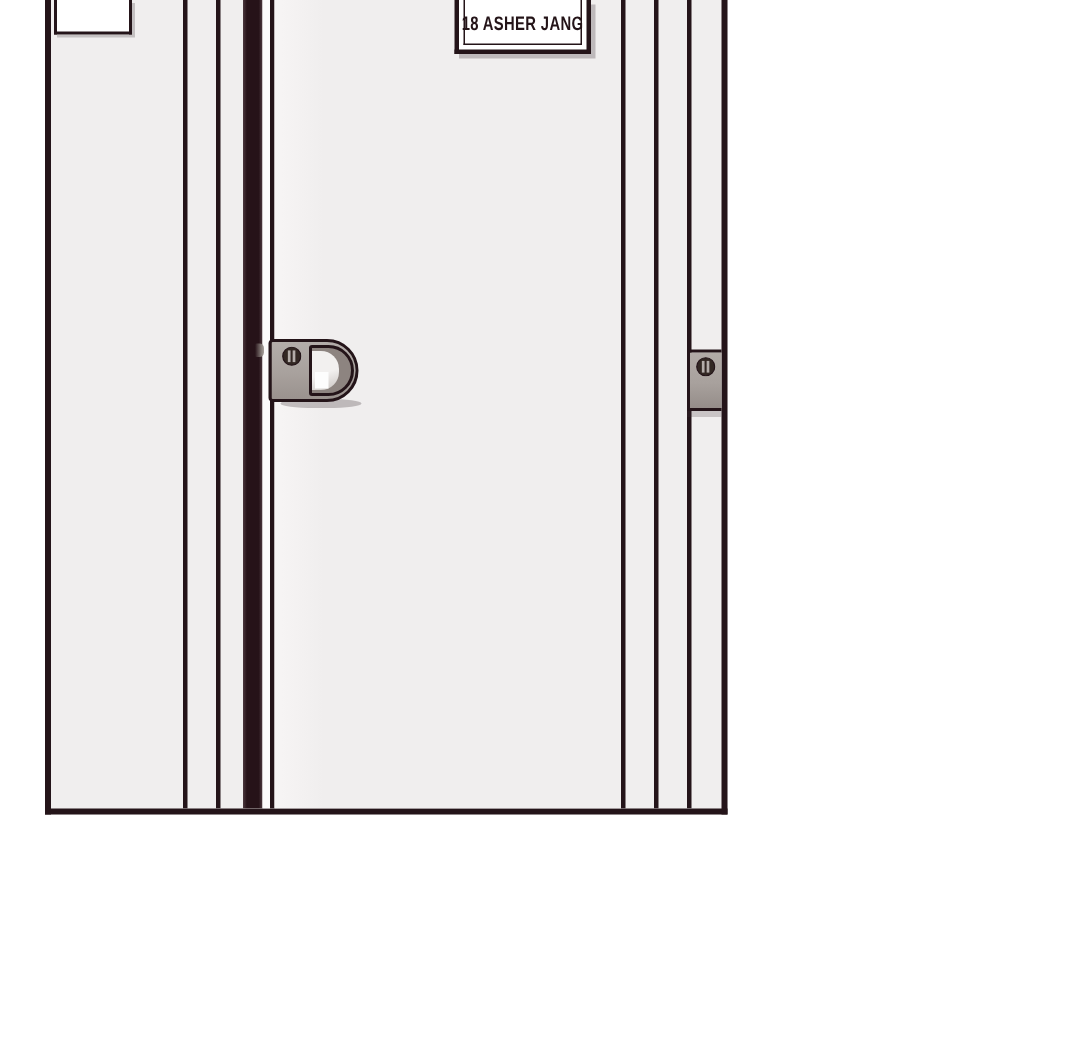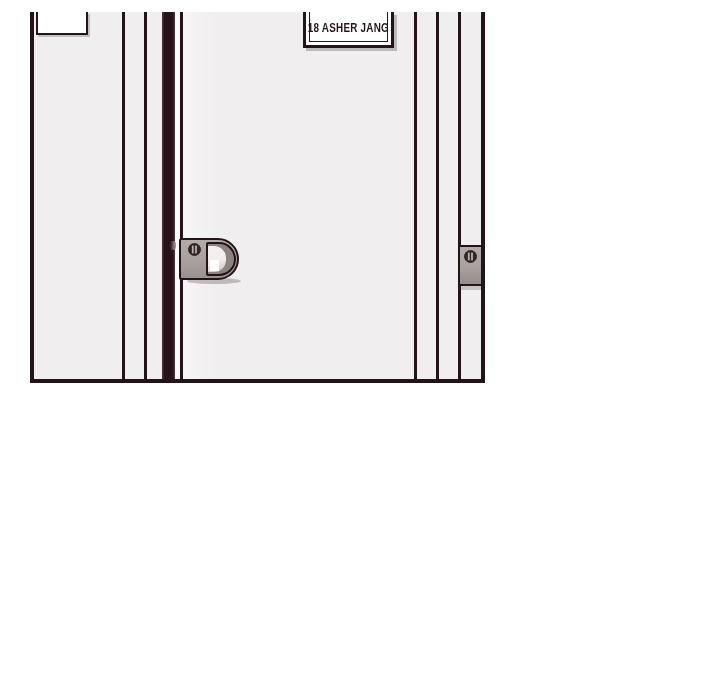--- a/index.html
+++ b/index.html
@@ -8,22 +8,22 @@
     width: 720px;
     height: 700px;
     background: var(--page-bg, #ffffff);
     font-family: "Liberation Sans", sans-serif;
     overflow: hidden;
   }
 
   
   .panel {
     position: absolute;
-    left: 30px; top: 12px;
-    width: 455px; height: 371px;
+    left: 30px; top: 0;
+    width: 455px; height: 543px;
     box-sizing: border-box;
     border-left: 4px solid var(--outline, #241419);
     border-right: 4px solid var(--outline, #241419);
     border-bottom: 4px solid var(--outline, #241419);
     background: var(--wall, #f0eeee);
     overflow: hidden;
   }
 
   
   .vline {

